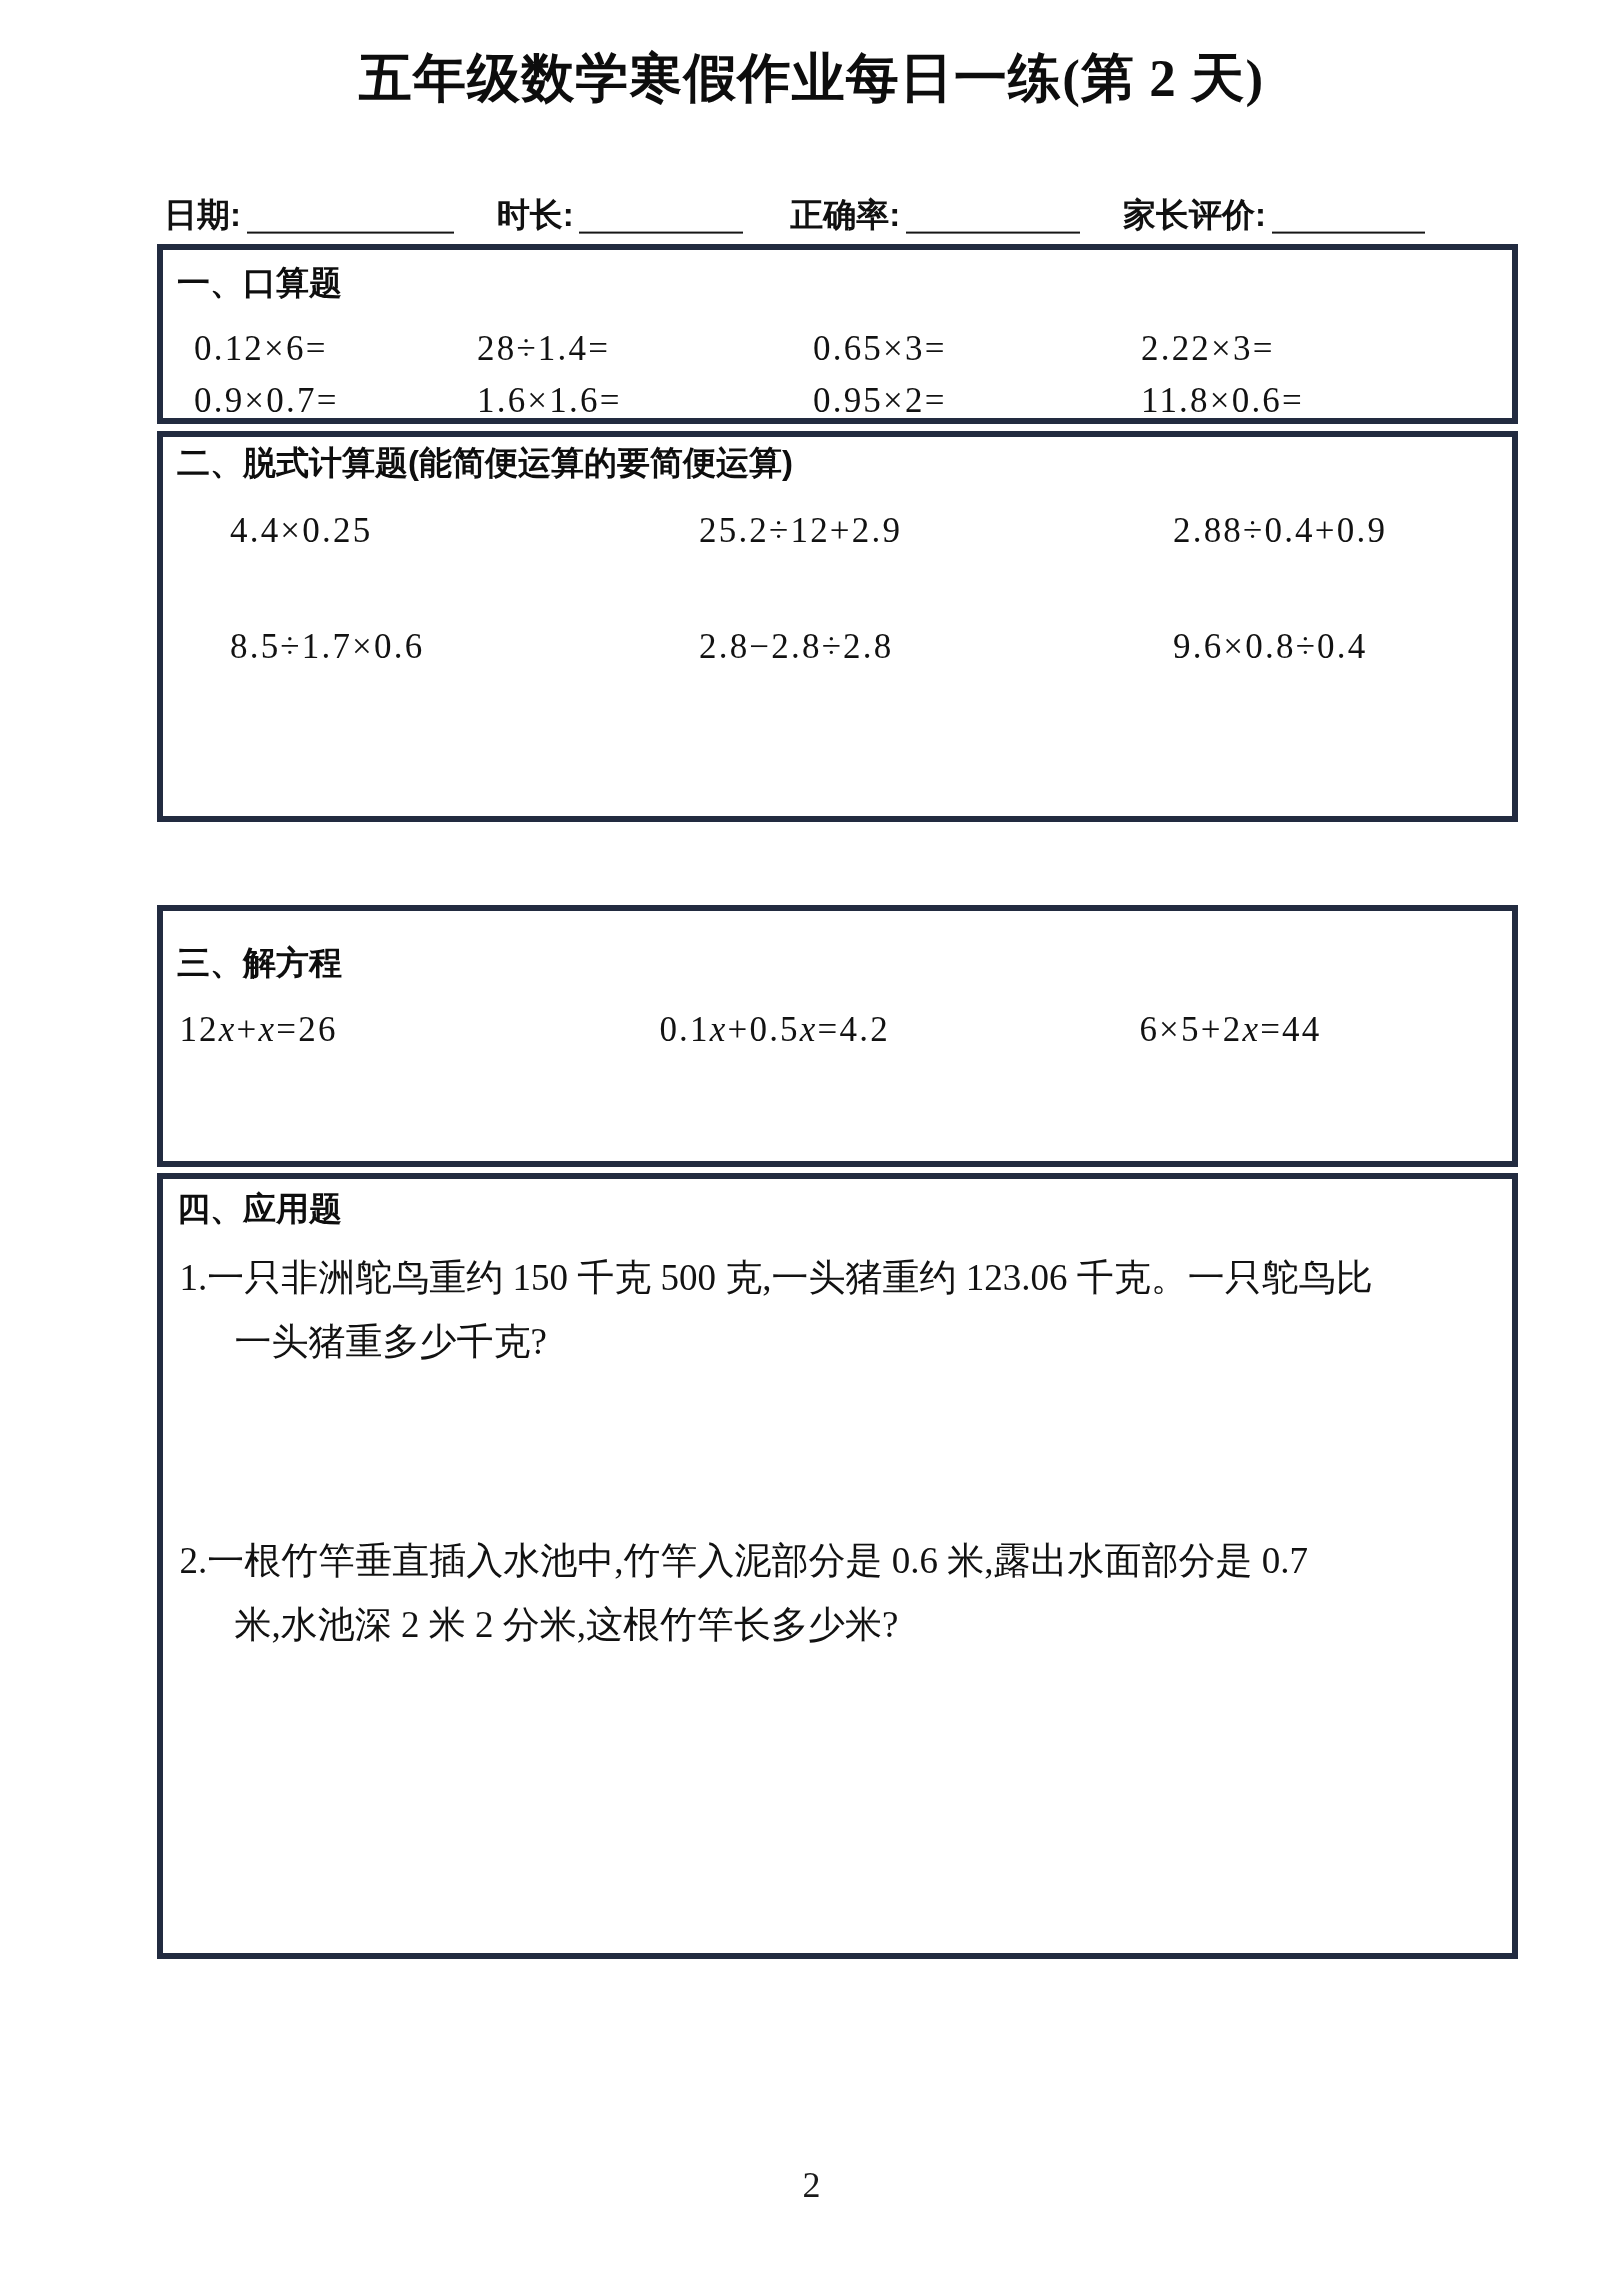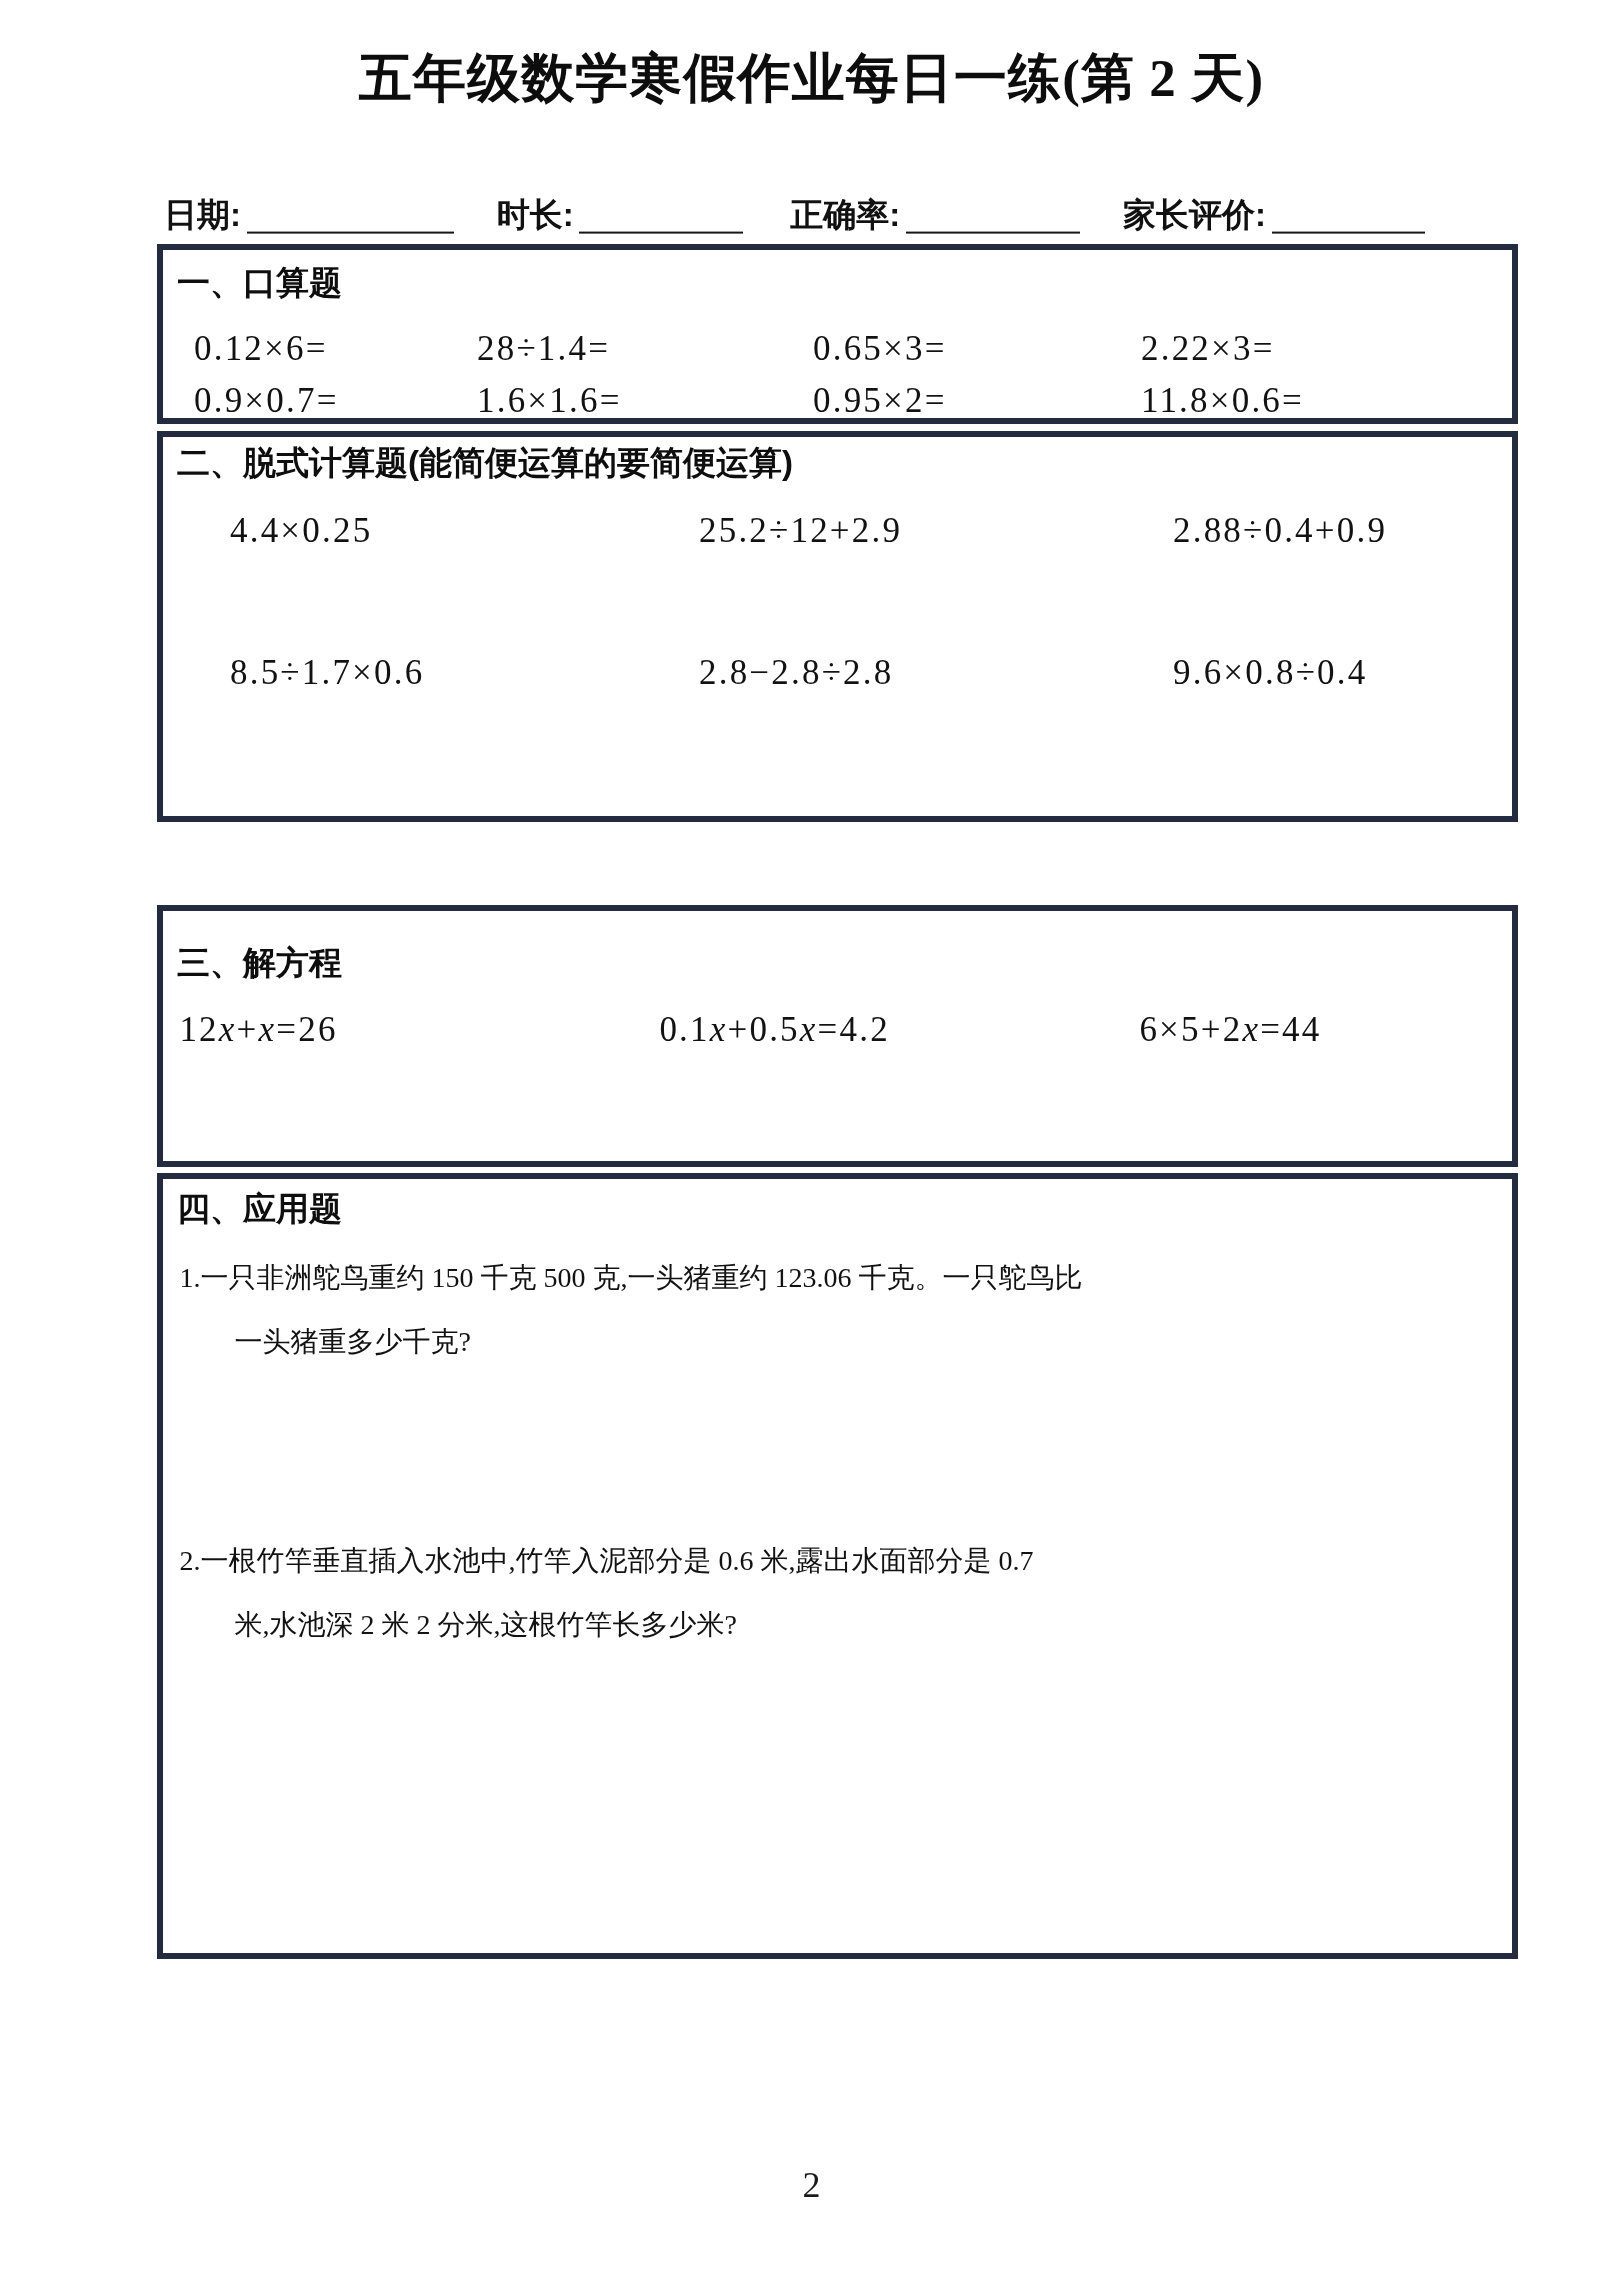--- a/index.html
+++ b/index.html
@@ -80,28 +80,28 @@
     white-space:nowrap;
     color:#121212;
   }
   
   .grid4 { grid-template-columns:283px 336px 328px auto; margin-left:31px; }
   .row-a { margin-top:23px; }
   .row-b { margin-top:12px; }
   
   .grid3 { grid-template-columns:469px 474px auto; margin-left:67px; }
   .row-c { margin-top:25px; }
-  .row-d { margin-top:102px; }
+  .row-d { margin-top:76px; }
   
   .grid3e { grid-template-columns:480px 480px auto; margin-left:16.4px; }
   .row-e { margin-top:24px; }
   .eq-row i { font-style:italic; }
 
   
-  .problem { margin:0 33px 0 16.4px; font-size:28px; line-height:64px; color:#121212; }
+  .problem { margin:0 33px 0 16.4px; font-size:37px; line-height:64px; color:#121212; }
   .p1 { margin-top:14px; }
   .p2 { margin-top:155px; }
   .p-line1 { white-space:nowrap; }
   .p-line2 { margin-left:55px; white-space:nowrap; }
 
   
   .page-number {
     position:absolute; top:2164px; left:0; width:100%;
     text-align:center;
     font-size:36px;

